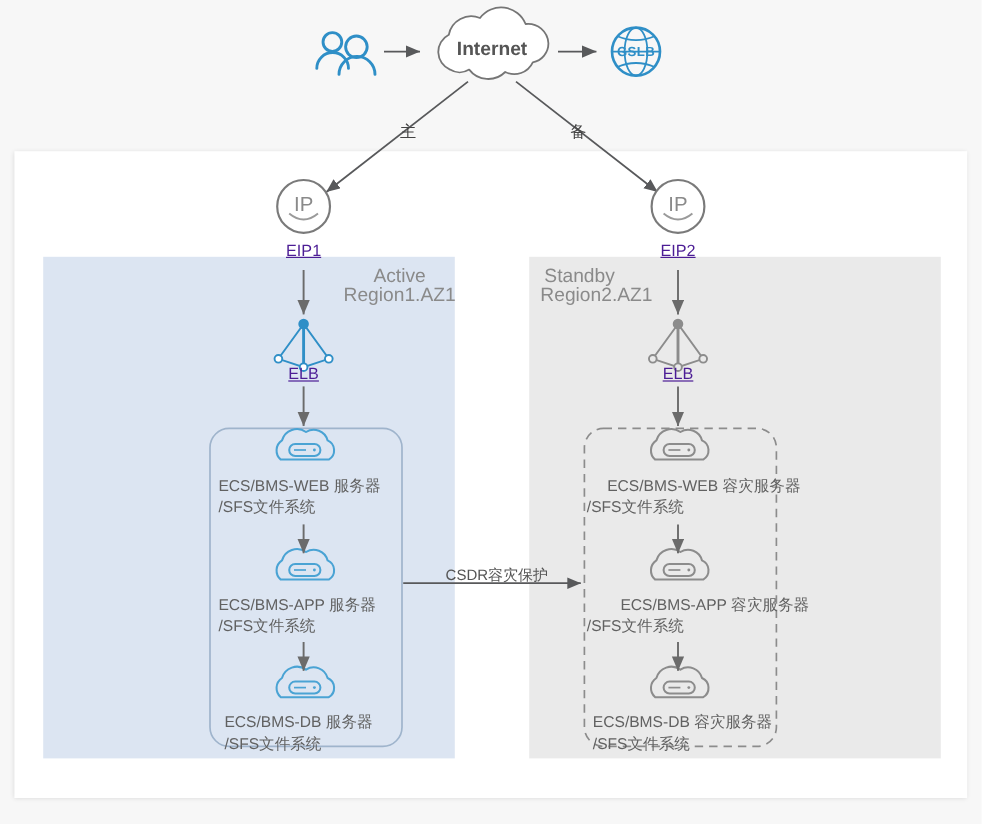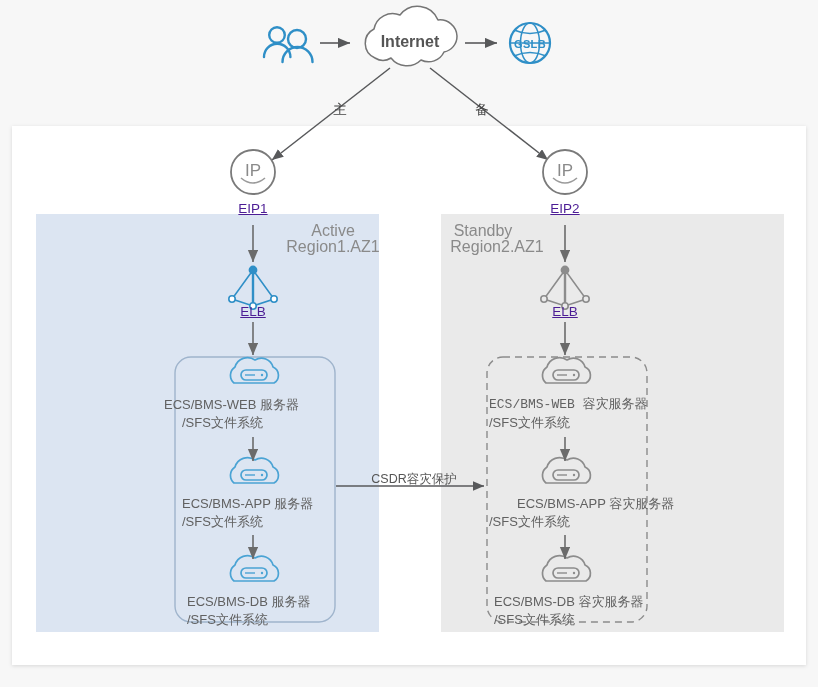--- a/index.html
+++ b/index.html
@@ -259,30 +259,30 @@
 
     <div class="lbl lbl-region center" style="left:333px; top:223px;">Active</div>
     <div class="lbl lbl-region center" style="left:333px; top:239px;">Region1.AZ1</div>
 
     <div class="lbl lbl-region center" style="left:483px; top:223px;">Standby</div>
     <div class="lbl lbl-region center" style="left:461px; top:239px;margin-left:36px;">Region2.AZ1</div>
 
     <div class="lbl lbl-node center" style="left:253px; top:303px;">ELB</div>
     <div class="lbl lbl-node center" style="left:565px; top:303px;">ELB</div>
 
-    <div class="lbl lbl-server" style="left:164px; top:396px;text-align:right;">ECS/BMS-WEB 服务器</div>
+    <div class="lbl lbl-server" style="left:182px; top:396px;text-align:right;">ECS/BMS-WEB 服务器</div>
     <div class="lbl lbl-server" style="left:182px; top:414px;">/SFS文件系统</div>
 
     <div class="lbl lbl-server" style="left:182px; top:495px;">ECS/BMS-APP 服务器</div>
     <div class="lbl lbl-server" style="left:182px; top:513px;">/SFS文件系统</div>
 
     <div class="lbl lbl-server" style="left:187px; top:593px;">ECS/BMS-DB 服务器</div>
     <div class="lbl lbl-server" style="left:187px; top:611px;">/SFS文件系统</div>
 
-    <div class="lbl lbl-server" style="left:489px; top:396px;font-family:Liberation Mono, monospace;">ECS/BMS-WEB 容灾服务器</div>
+    <div class="lbl lbl-server" style="left:506px; top:396px;">ECS/BMS-WEB 容灾服务器</div>
     <div class="lbl lbl-server" style="left:489px; top:414px;">/SFS文件系统</div>
 
     <div class="lbl lbl-server" style="left:489px; top:495px;margin-left:28px;">ECS/BMS-APP 容灾服务器</div>
     <div class="lbl lbl-server" style="left:489px; top:513px;">/SFS文件系统</div>
 
     <div class="lbl lbl-server" style="left:494px; top:593px;">ECS/BMS-DB 容灾服务器</div>
     <div class="lbl lbl-server" style="left:494px; top:611px;">/SFS文件系统</div>
 
     <div class="lbl lbl-link center" style="left:414px; top:471px;">CSDR容灾保护</div>
   </div>

